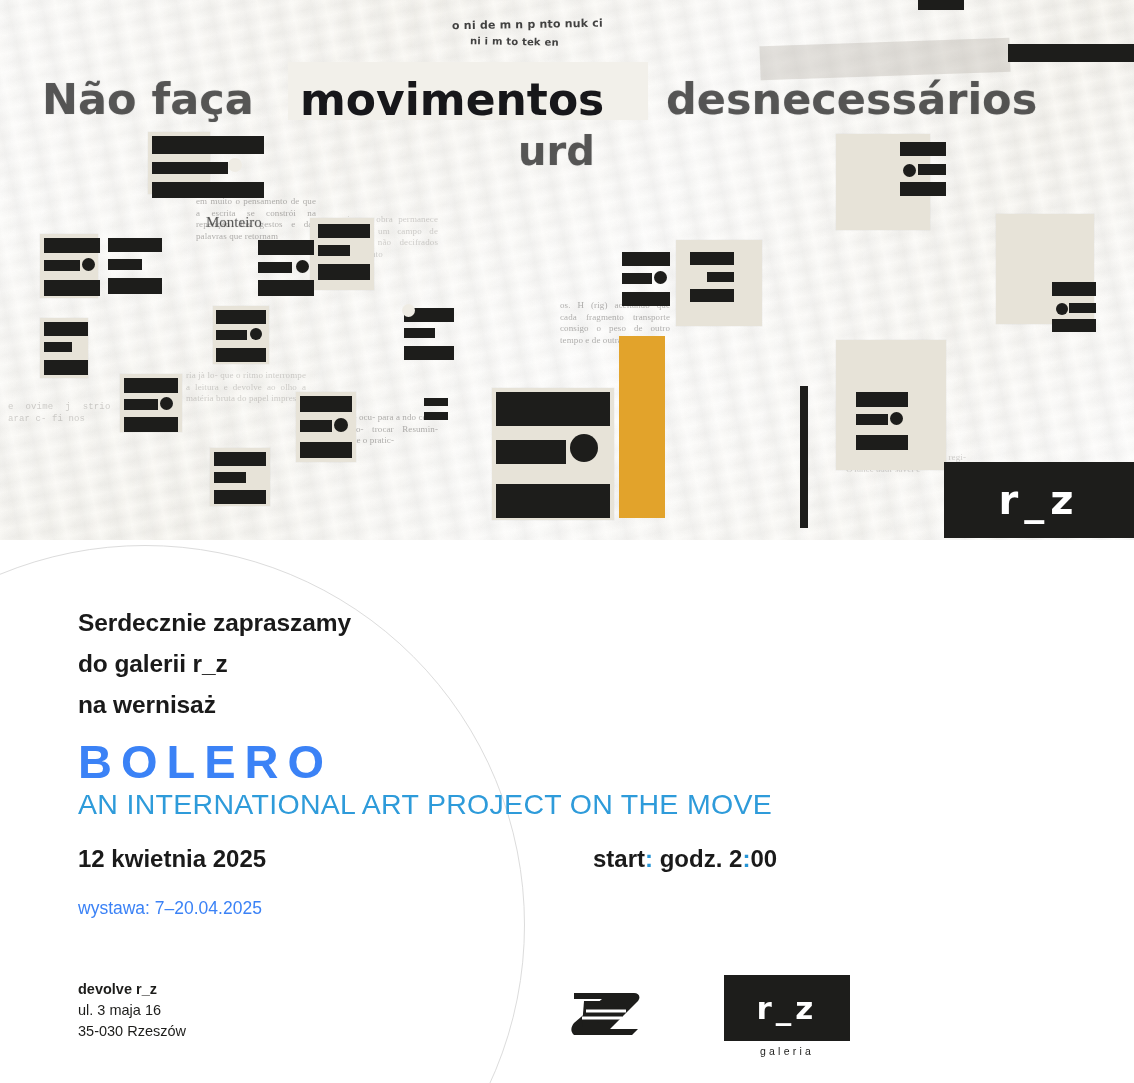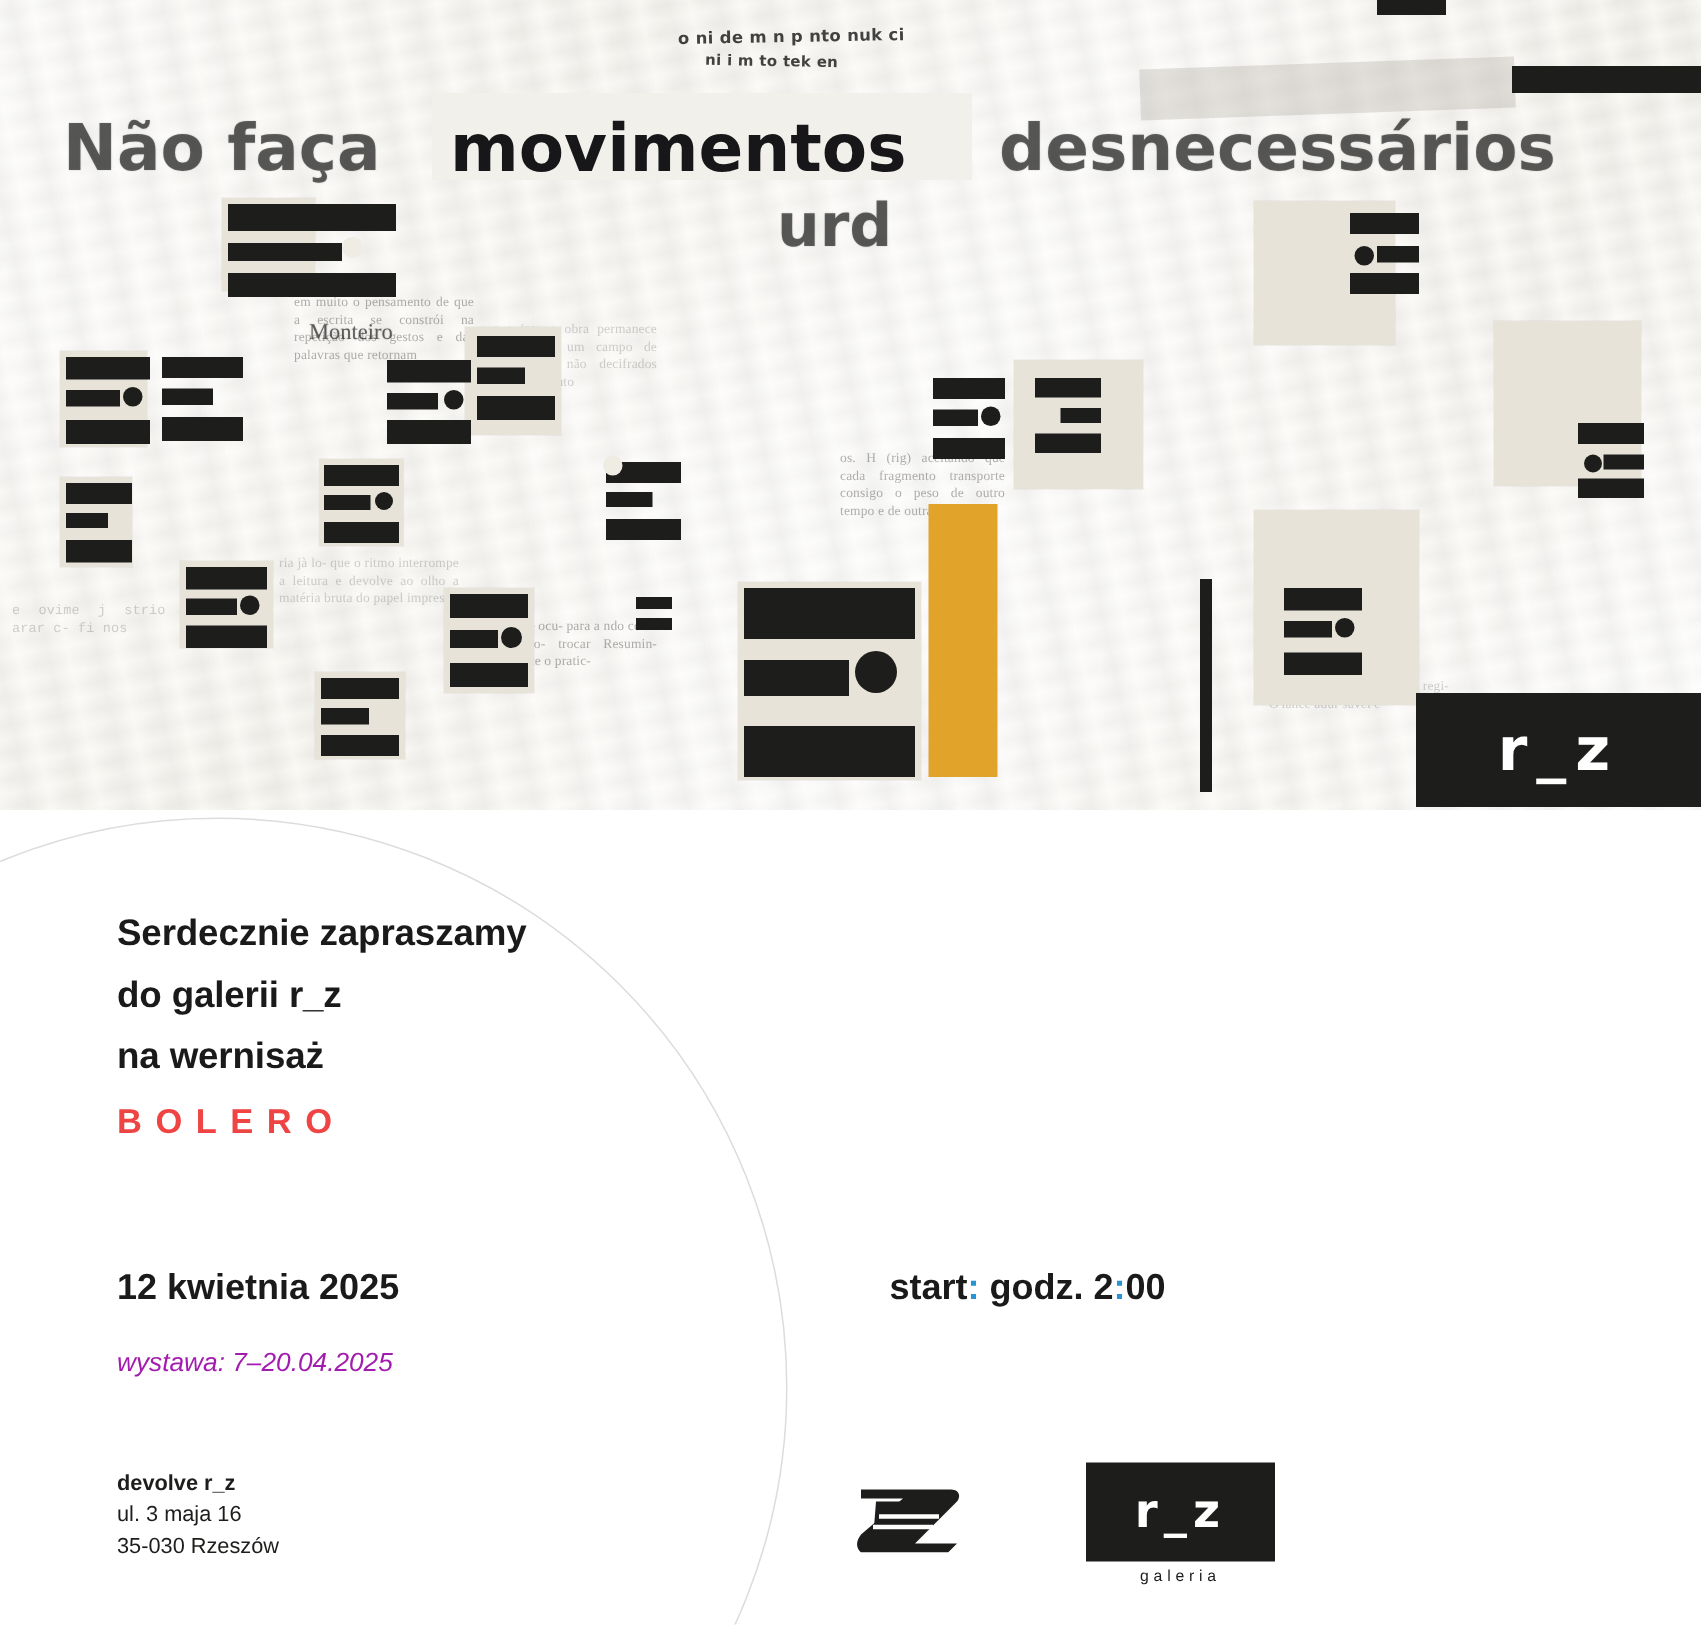--- a/index.html
+++ b/index.html
@@ -127,23 +127,23 @@
     font-size: 24.5px;
     line-height: 41px;
     color: #1a1a1a;
     letter-spacing: -0.1px;
   }
 
   .title {
     position: absolute;
     left: 78px; top: 194px;
     font-weight: 700;
-    font-size: 23px;
+    font-size: 47px;
     letter-spacing: 9px;
-    color: #ef4444;
+    color: #3b82f6;
   }
   .subtitle {
     position: absolute;
     left: 78px; top: 248px;
     font-size: 28.5px;
     letter-spacing: 0.3px;
     color: #2e9bda;
     font-weight: 400;
   }
 
@@ -161,22 +161,21 @@
     font-size: 24px;
     color: #1a1a1a;
   }
   .start .c { color: #2595d6; }
 
   .meta {
     position: absolute;
     left: 78px; top: 352px;
     font-size: 17.5px;
     line-height: 33px;
-    color: #a21caf;
-    font-style: italic;
+    color: #3b82f6;
   }
 
   .addr {
     position: absolute;
     left: 78px; top: 439px;
     font-size: 14.5px;
     line-height: 21px;
     color: #1d1d1b;
   }
   .addr .b { font-weight: 700; }
@@ -380,20 +379,21 @@
 <div class="invite">
   <div class="arc"></div>
 
   <div class="txt-block invite-lines">
     <div>Serdecznie zapraszamy</div>
     <div>do galerii r_z</div>
     <div>na wernisaż</div>
   </div>
 
   <div class="title">BOLERO</div>
+  <div class="subtitle">AN INTERNATIONAL ART PROJECT ON THE MOVE</div>
 
   <div class="date">12 kwietnia 2025</div>
 
   <div class="start">
     <span>start</span><span class="c">:</span><span> godz. 2</span><span class="c">:</span><span>00</span>
   </div>
 
   <div class="meta">
     <div>wystawa: 7–20.04.2025</div>
   </div>

